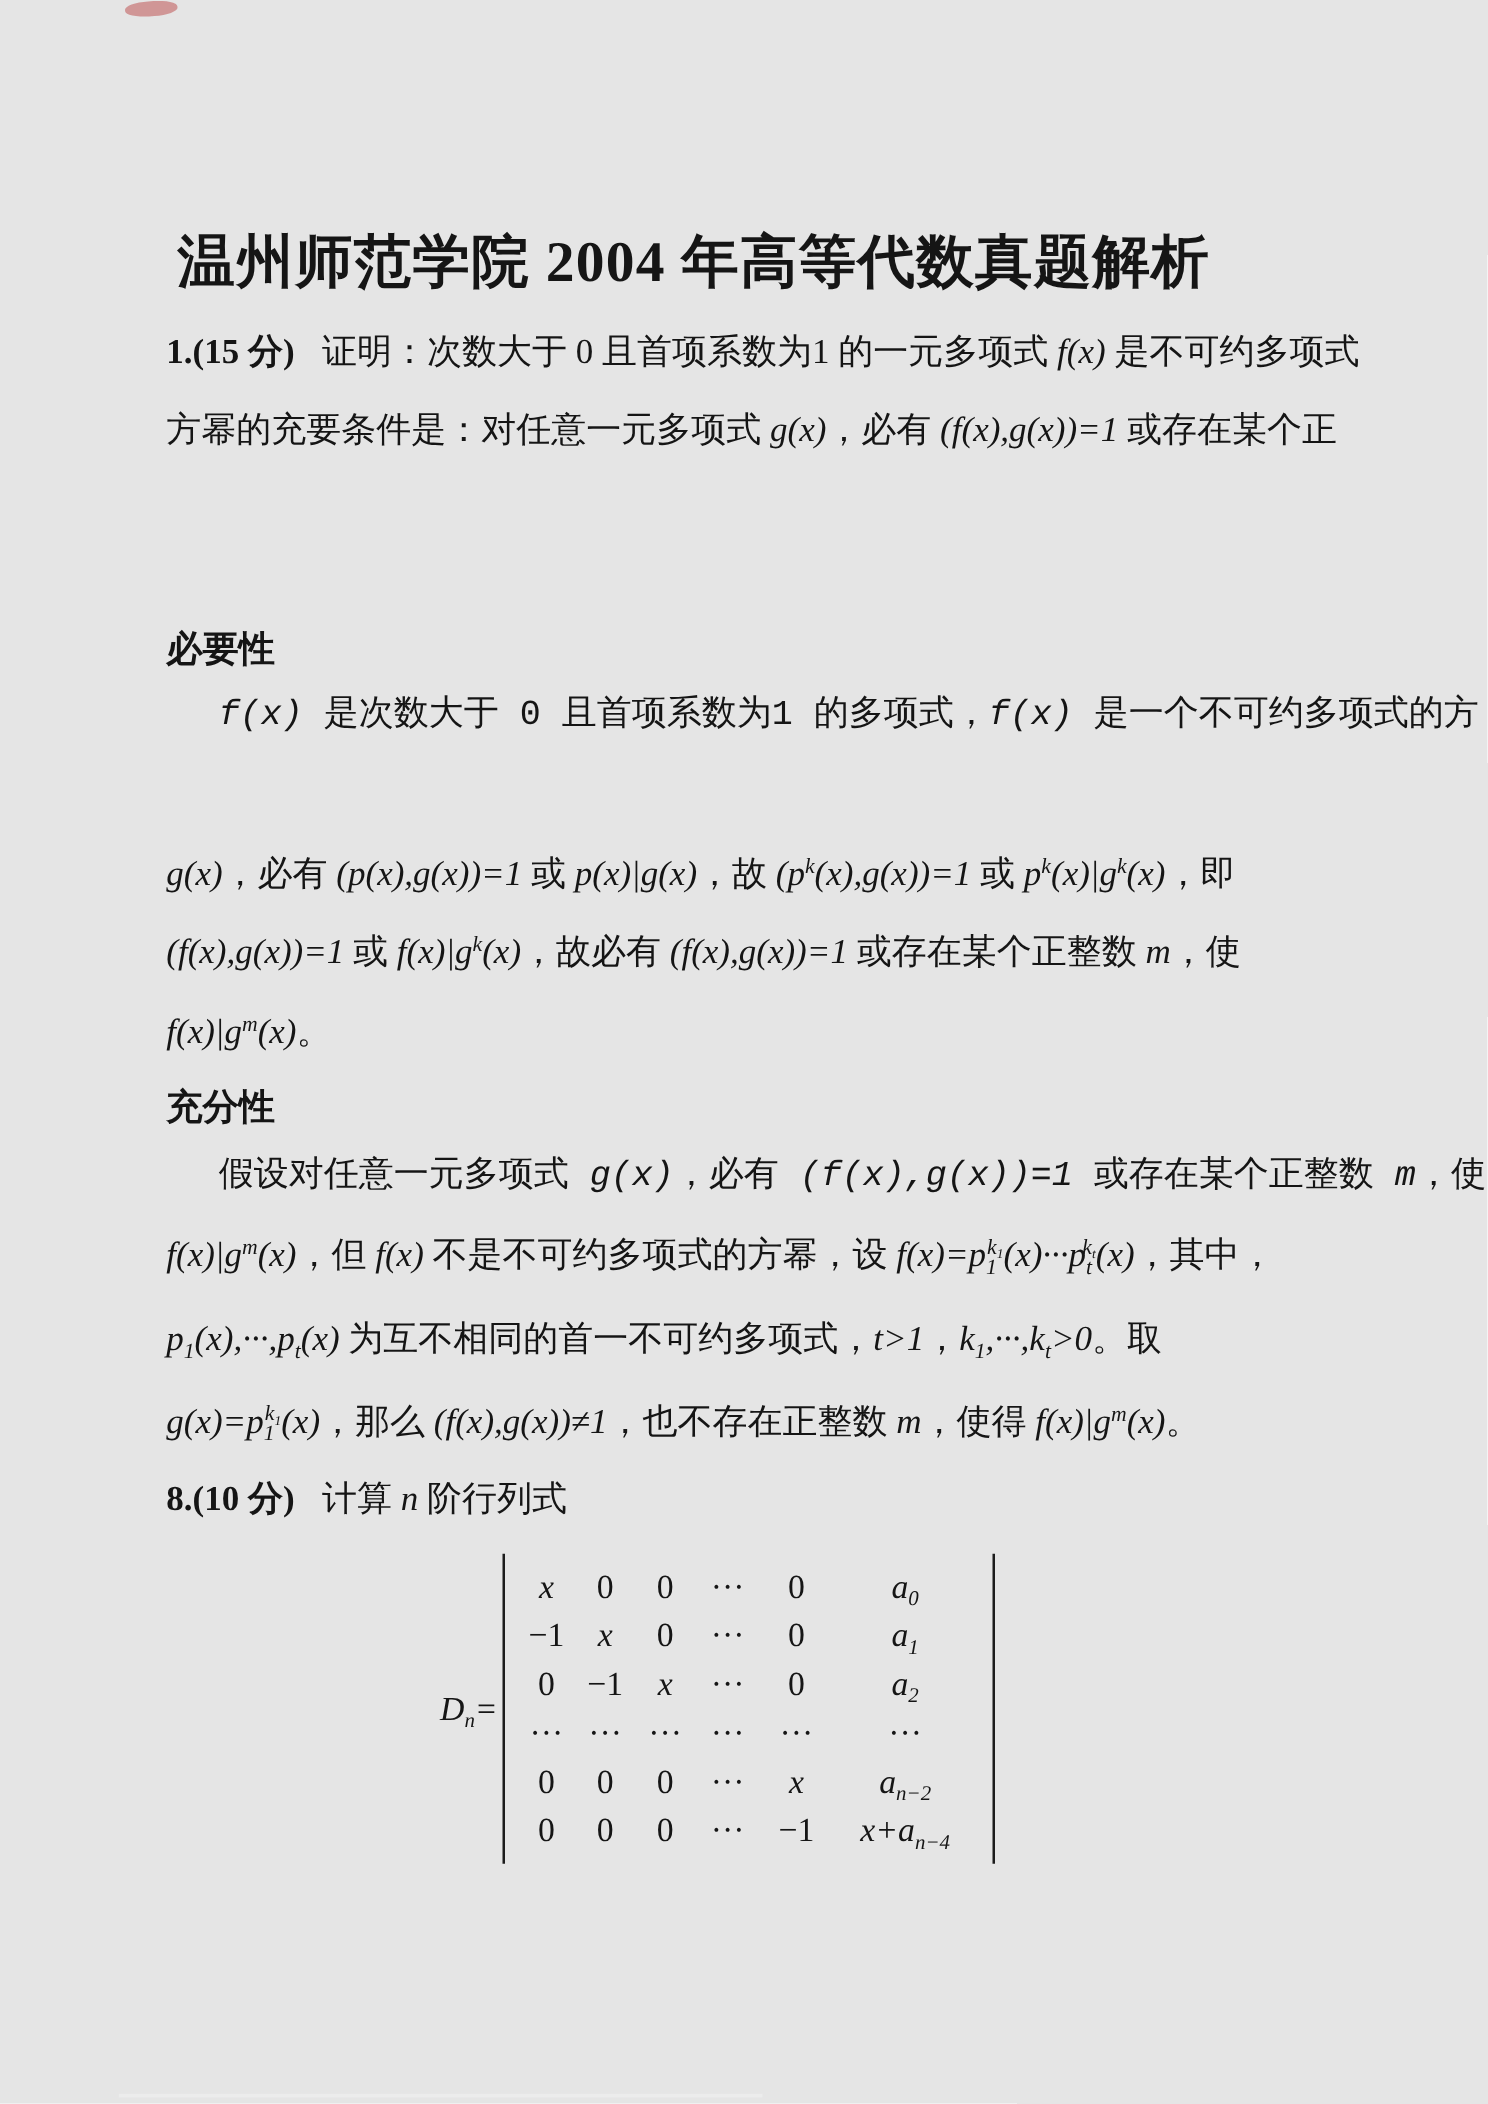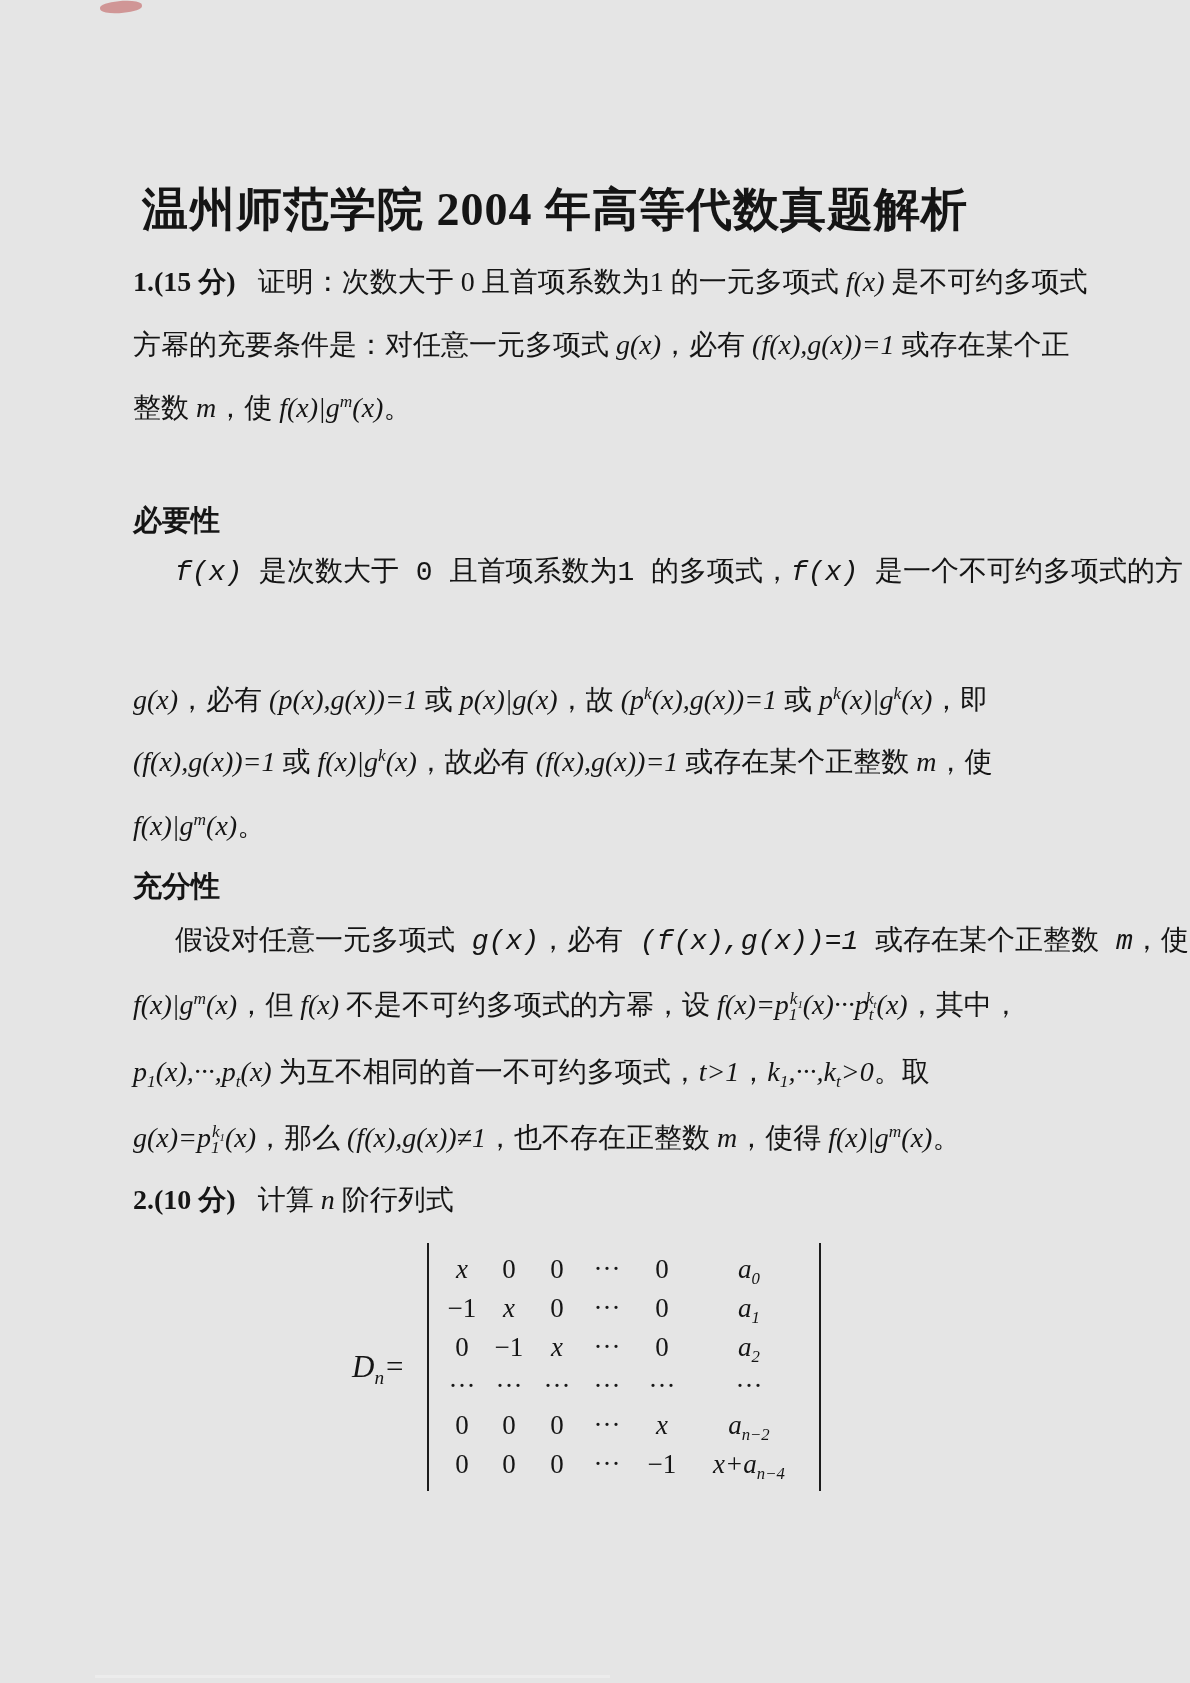--- a/index.html
+++ b/index.html
@@ -30,21 +30,21 @@
   .m{font-style:italic;}
   sup,sub{font-size:0.62em;line-height:0;}
   sub{vertical-align:-0.35em;}
   sup{vertical-align:0.55em;}
   .m sub + sup{margin-left:-0.45em;font-family:Liberation Serif, serif;}
   
   .det-wrap{
     position:absolute;left:352px;top:1243px;
     display:flex;align-items:center;
   }
-  .det-lhs{font-size:31px;margin-right:22px;white-space:nowrap;}
+  .det-lhs{font-size:27px;margin-right:4px;white-space:nowrap;}
   .det-box{
     border-left:2px solid #1c1c1c;
     border-right:2px solid #1c1c1c;
     padding:7px 12px 7px 10px;
   }
   .det-grid{
     display:grid;
     grid-template-columns:46px 48px 48px 52px 58px 116px;
     grid-auto-rows:39px;
   }
@@ -69,36 +69,35 @@
 <div class="page">
 
   <div class="scan-smudge"></div>
 
   <h1 class="doc-title">温州师范学院 2004 年高等代数真题解析</h1>
 
   <div class="line" style="top:262px">
     <span class="qlabel">1.(15 分)</span><span>证明：次数大于 0 且首项系数为1 的一元多项式 <span class="m">f(x)</span> 是不可约多项式</span>
   </div>
   <div class="line" style="top:325px">方幂的充要条件是：对任意一元多项式 <span class="m">g(x)</span>，必有 <span class="m">(f(x),g(x))=1</span> 或存在某个正</div>
-  <div class="line" style="top:388px">整数 <span class="m">m</span>，使 <span class="m">f(x)|g<sup>m</sup>(x)</span>。</div>
 
   <div class="section-heading" style="top:500px">必要性</div>
   <div class="line indent" style="top:553px"><span class="m">f(x)</span> 是次数大于 0 且首项系数为1 的多项式，<span class="m">f(x)</span> 是一个不可约多项式的方</div>
   <div class="line" style="top:680px"><span class="m">g(x)</span>，必有 <span class="m">(p(x),g(x))=1</span> 或 <span class="m">p(x)|g(x)</span>，故 <span class="m">(p<sup>k</sup>(x),g(x))=1</span> 或 <span class="m">p<sup>k</sup>(x)|g<sup>k</sup>(x)</span>，即</div>
   <div class="line" style="top:742px"><span class="m">(f(x),g(x))=1</span> 或 <span class="m">f(x)|g<sup>k</sup>(x)</span>，故必有 <span class="m">(f(x),g(x))=1</span> 或存在某个正整数 <span class="m">m</span>，使</div>
   <div class="line" style="top:806px"><span class="m">f(x)|g<sup>m</sup>(x)</span>。</div>
 
   <div class="section-heading" style="top:866px">充分性</div>
   <div class="line indent" style="top:922px">假设对任意一元多项式 <span class="m">g(x)</span>，必有 <span class="m">(f(x),g(x))=1</span> 或存在某个正整数 <span class="m">m</span>，使</div>
   <div class="line" style="top:985px"><span class="m">f(x)|g<sup>m</sup>(x)</span>，但 <span class="m">f(x)</span> 不是不可约多项式的方幂，设 <span class="m">f(x)=p<sub>1</sub><sup>k<sub>1</sub></sup>(x)···p<sub>t</sub><sup>k<sub>t</sub></sup>(x)</span>，其中，</div>
   <div class="line" style="top:1052px"><span class="m">p<sub>1</sub>(x),···,p<sub>t</sub>(x)</span> 为互不相同的首一不可约多项式，<span class="m">t&gt;1</span>，<span class="m">k<sub>1</sub>,···,k<sub>t</sub>&gt;0</span>。取</div>
   <div class="line" style="top:1118px"><span class="m">g(x)=p<sub>1</sub><sup>k<sub>1</sub></sup>(x)</span>，那么 <span class="m">(f(x),g(x))≠1</span>，也不存在正整数 <span class="m">m</span>，使得 <span class="m">f(x)|g<sup>m</sup>(x)</span>。</div>
 
   <div class="line" style="top:1180px">
-    <span class="qlabel">2.(10 分)</span><span>计算 <span class="m">n</span> 阶行列式</span>
+    <span class="qlabel">8.(10 分)</span><span>计算 <span class="m">n</span> 阶行列式</span>
   </div>
 
   <div class="det-wrap">
     <span class="det-lhs"><span class="m">D<sub>n</sub>=</span></span>
     <div class="det-box">
       <div class="det-grid">
           <div class="cell">
             <span class="m">x</span>
           </div>
           <div class="cell">0</div>

